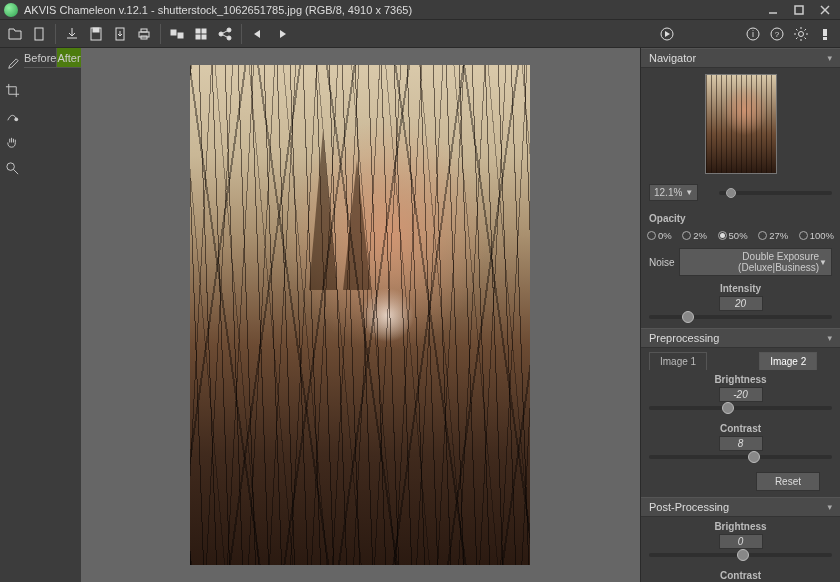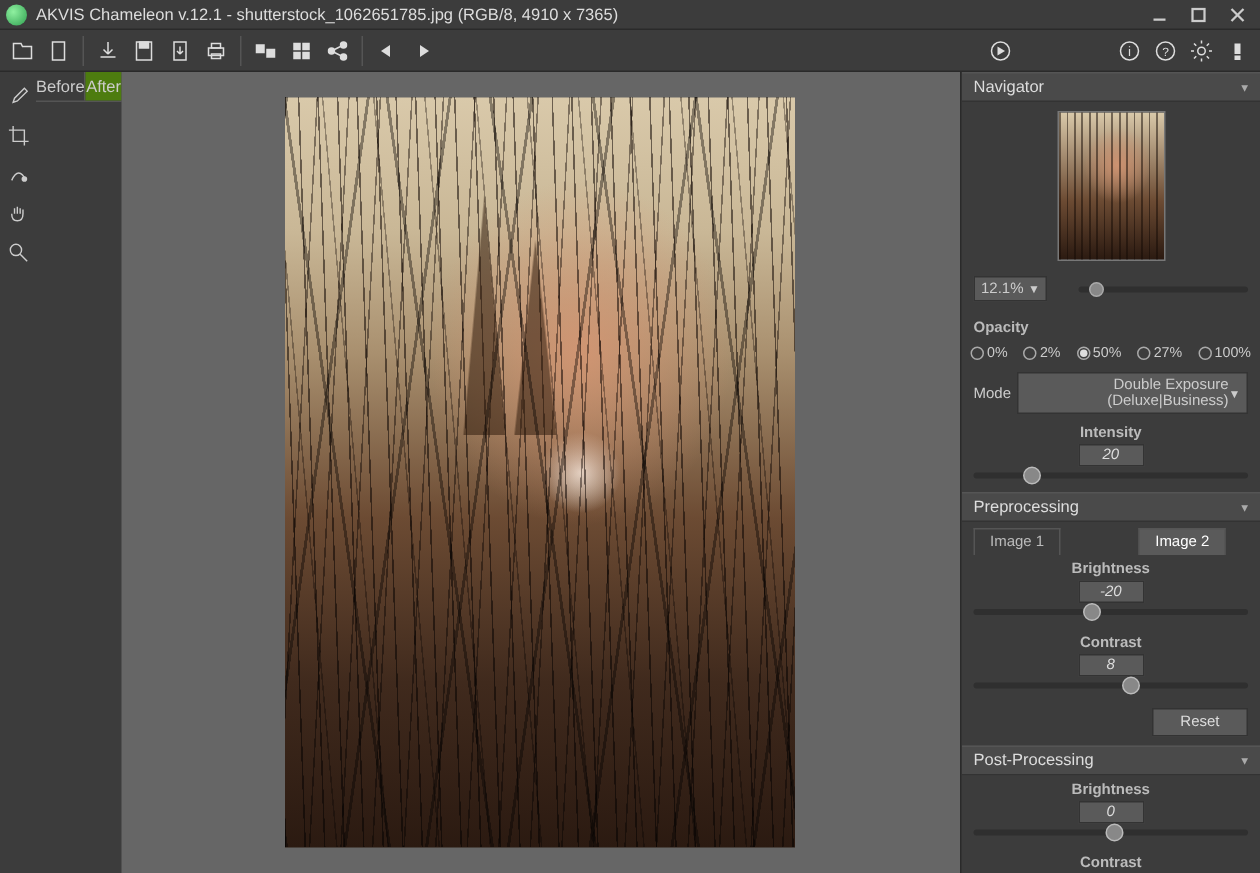--- a/index.html
+++ b/index.html
@@ -141,21 +141,21 @@
   }
   .slider-track{ height:4px; background:#2f2f2f; border-radius:2px; position:relative; margin:3px 0;}
   .slider-knob{ position:absolute; top:-4px; width:12px; height:12px; border-radius:50%;
     background:#888; border:1px solid #bbb; cursor:pointer;}
   .subtabs{ display:flex; gap:16px; padding:4px 8px 0;}
   .subtab{
     padding:3px 10px; font-size:10px; background:#3c3c3c; border:1px solid #555;
     border-bottom:none; cursor:pointer; color:#bbb;
   }
   .subtab.active{ background:#5a5a5a; color:#fff;margin-left:36px;}
-  .btn-row{ display:flex; justify-content:flex-end; padding:4px 8px 6px;}
+  .btn-row{ display:flex; justify-content:flex-end; padding:4px 20px 6px;}
   .btn{
     background:#5a5a5a; border:1px solid #333; color:#ddd; font-size:10px;
     padding:3px 18px; cursor:pointer;
   }
 </style>
 </head>
 <body>
 
 <div class="titlebar">
   <div class="app-icon"></div>
@@ -369,21 +369,21 @@
           <span class="r"></span>
           <span>27%</span>
         </div>
       <div class="radio">
           <span class="r"></span>
           <span>100%</span>
         </div>
     </div>
 
     <div class="mode-row">
-      <span>Mode</span>
+      <span>Noise</span>
       <div class="mode-select">
         <span>Double Exposure (Deluxe|Business)</span>
         <span style="font-size:8px">▼</span>
       </div>
     </div>
 
     <div class="slider-row">
       <div class="slider-head">
         <span class="label">Intensity</span>
         <div class="val-box">20</div>

